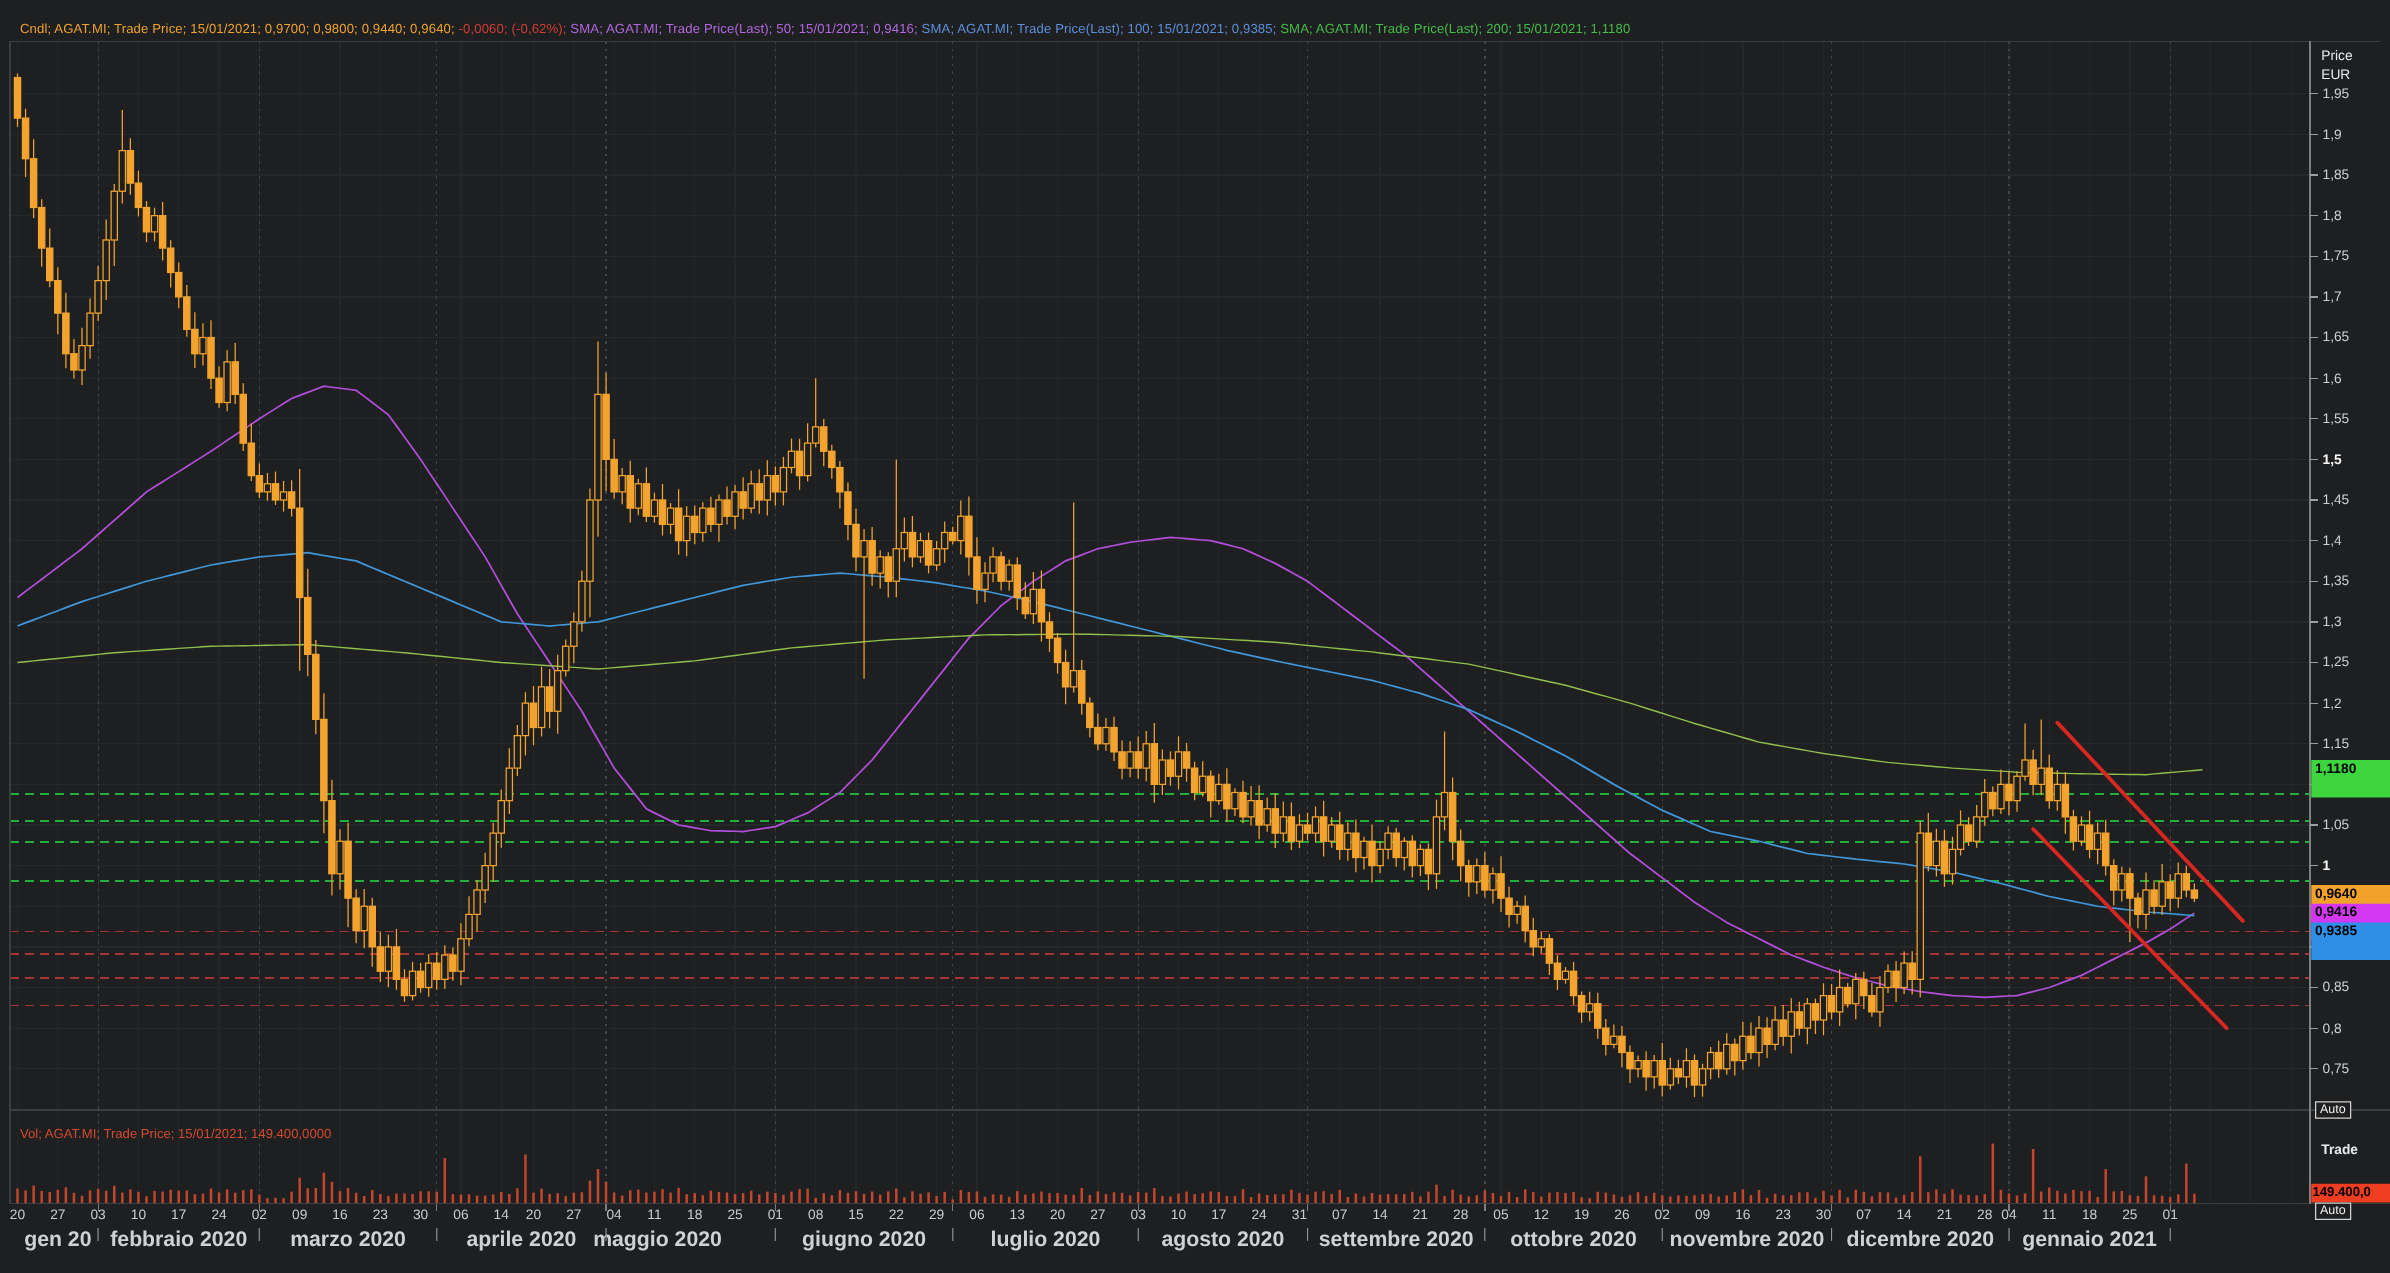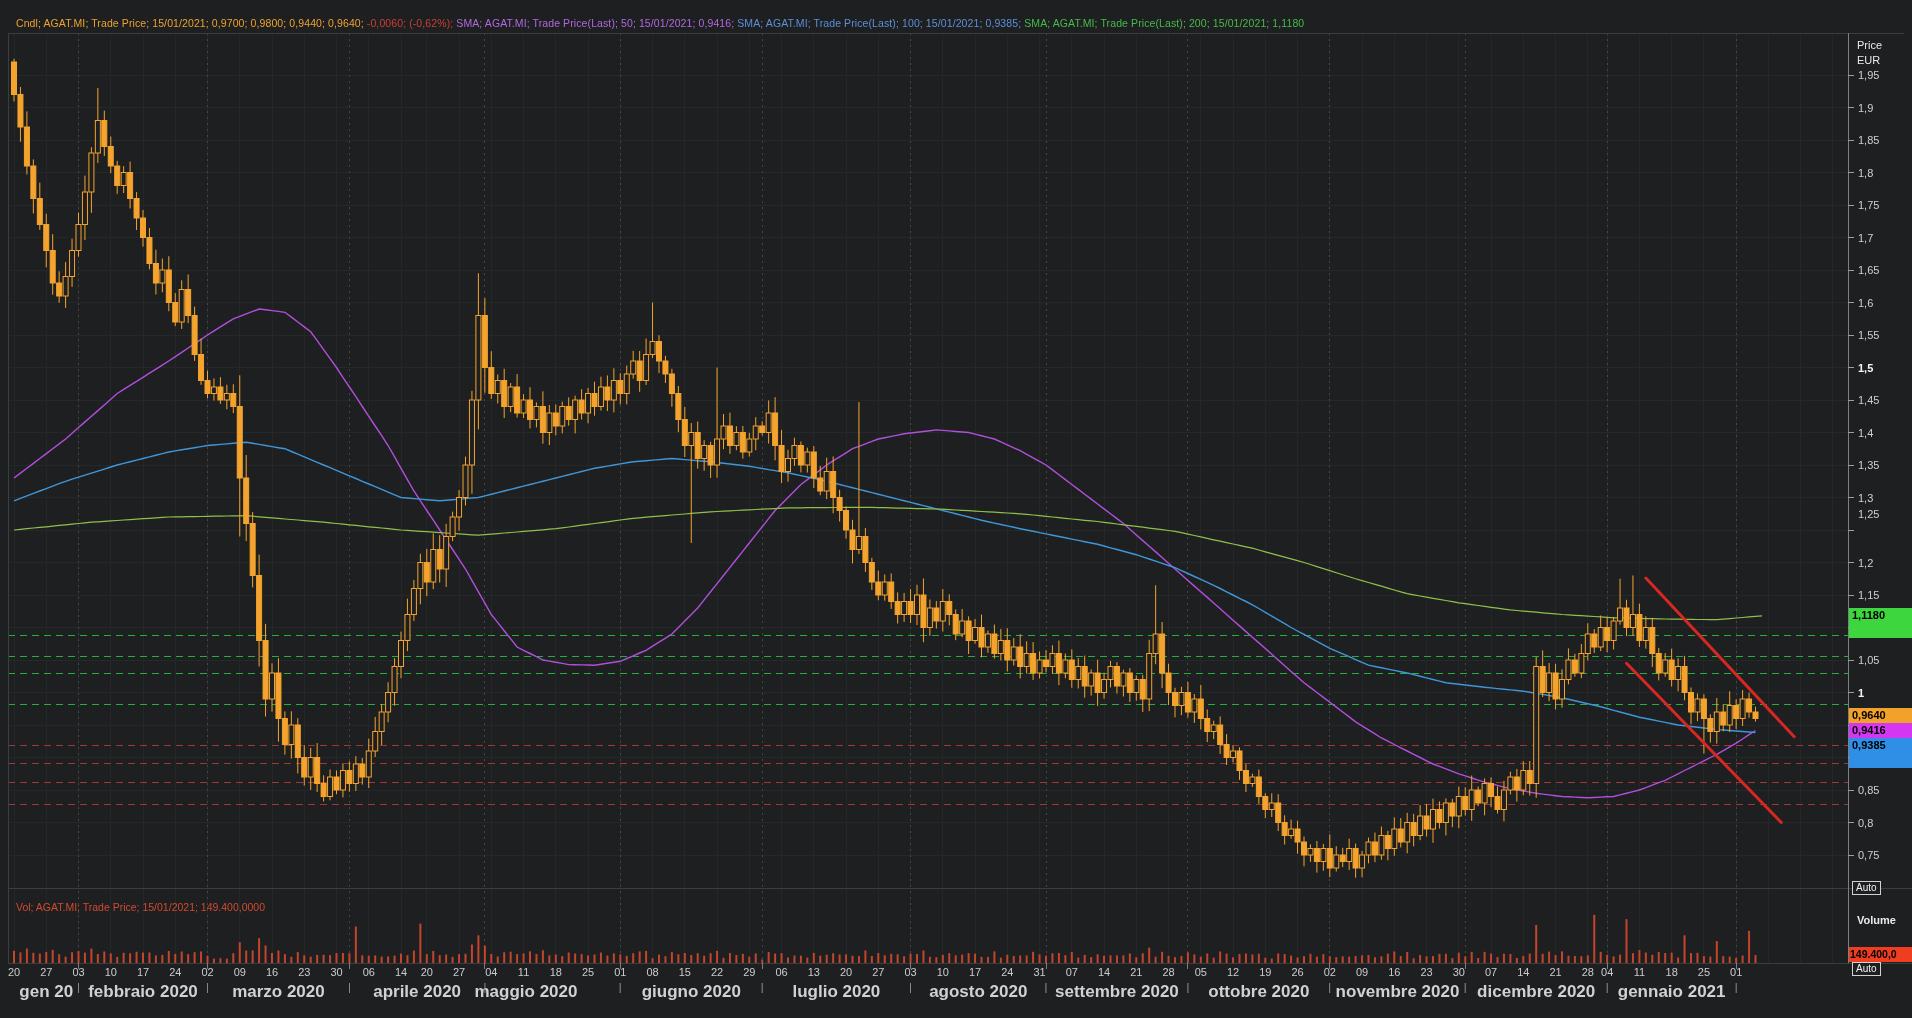--- a/index.html
+++ b/index.html
@@ -1003,39 +1003,39 @@
       <line x1="1607.15" y1="963" x2="1607.15" y2="969" stroke="#7d8082" shape-rendering="crispEdges"></line>
       <line x1="1736.15" y1="963" x2="1736.15" y2="969" stroke="#7d8082" shape-rendering="crispEdges"></line>
     </svg>
 
   <div id="overlay">
     <div class="axhdr">
       <div>Price</div>
       <div>EUR</div>
     </div>
     <div class="autobtn" style="top:881px;">Auto</div>
-    <div class="volhdr">Volume</div>
+    <div class="volhdr">Trade</div>
     <div class="volbadge" id="vol-badge" style="background: rgb(238, 61, 32);">149.400,0</div>
     <div class="autobtn" style="top:962px;">Auto</div>
     <div class="vollegend" id="vol-legend" style="color: rgb(210, 74, 48);">Vol; AGAT.MI; Trade Price;  15/01/2021; 149.400,0000</div>
   <div class="ytick" style="left: 1858px; top: 69px;">1,95</div>
       <div class="ytick" style="left: 1858px; top: 101.5px;">1,9</div>
       <div class="ytick" style="left: 1858px; top: 134px;">1,85</div>
       <div class="ytick" style="left: 1858px; top: 166.5px;">1,8</div>
       <div class="ytick" style="left: 1858px; top: 199px;">1,75</div>
       <div class="ytick" style="left: 1858px; top: 231.5px;">1,7</div>
       <div class="ytick" style="left: 1858px; top: 264px;">1,65</div>
       <div class="ytick" style="left: 1858px; top: 296.5px;">1,6</div>
       <div class="ytick" style="left: 1858px; top: 329px;">1,55</div>
       <div class="ytick bold" style="left: 1858px; top: 361.5px;">1,5</div>
       <div class="ytick" style="left: 1858px; top: 394px;">1,45</div>
       <div class="ytick" style="left: 1858px; top: 426.5px;">1,4</div>
       <div class="ytick" style="left: 1858px; top: 459px;">1,35</div>
       <div class="ytick" style="left: 1858px; top: 491.5px;">1,3</div>
-      <div class="ytick" style="left: 1858px; top: 508px;">1,25</div>
+      <div class="ytick" style="left: 1858px; top: 524px;">1,25</div>
       <div class="ytick" style="left: 1858px; top: 556.5px;">1,2</div>
       <div class="ytick" style="left: 1858px; top: 589px;">1,15</div>
       <div class="ytick" style="left: 1858px; top: 621.5px;">1,1</div>
       <div class="ytick" style="left: 1858px; top: 654px;">1,05</div>
       <div class="ytick bold" style="left: 1858px; top: 686.5px;">1</div>
       <div class="ytick" style="left: 1858px; top: 719px;">0,95</div>
       <div class="ytick" style="left: 1858px; top: 751.5px;">0,9</div>
       <div class="ytick" style="left: 1858px; top: 784px;">0,85</div>
       <div class="ytick" style="left: 1858px; top: 816.5px;">0,8</div>
       <div class="ytick" style="left: 1858px; top: 849px;">0,75</div>

